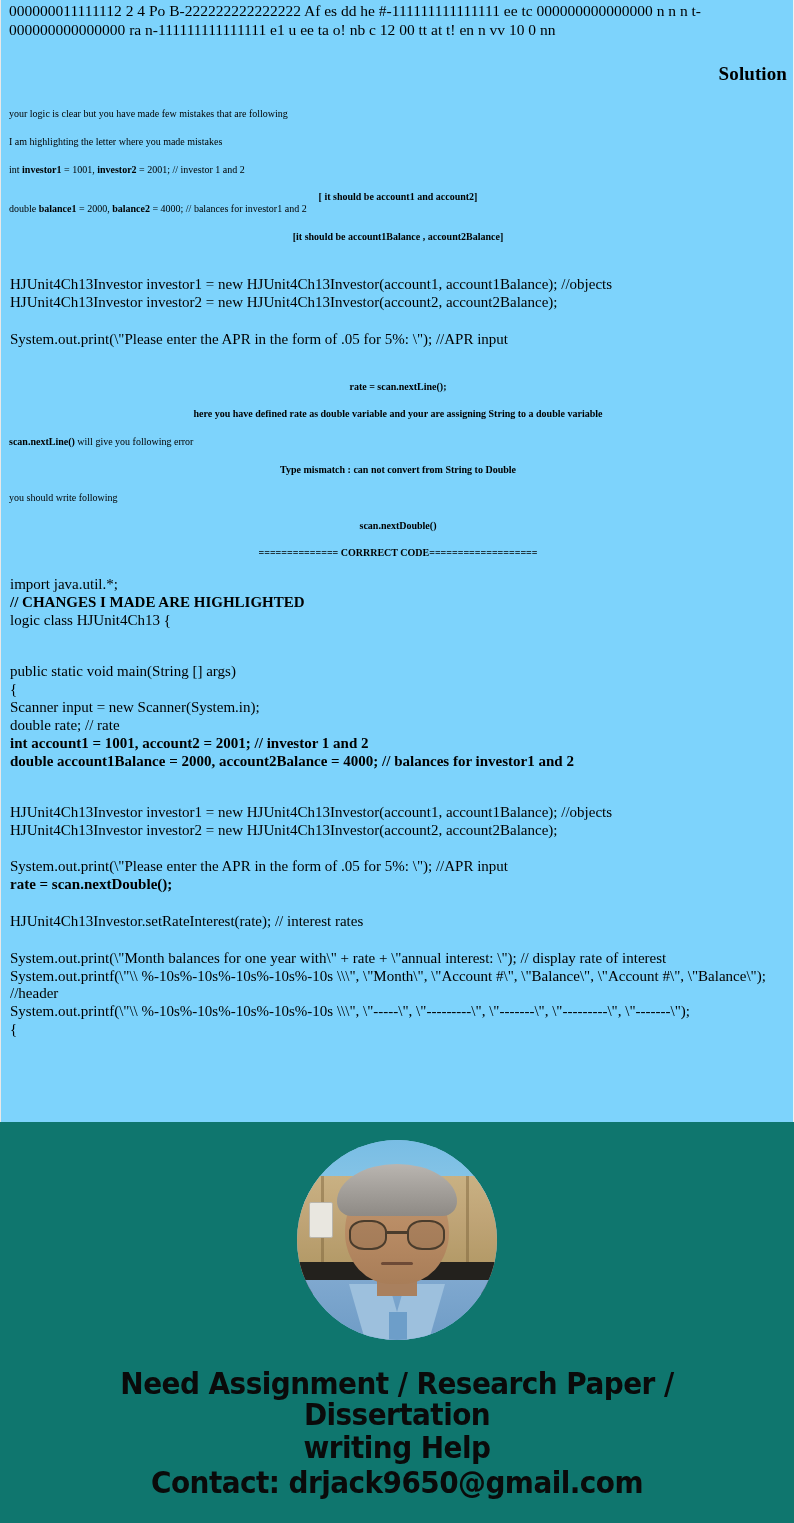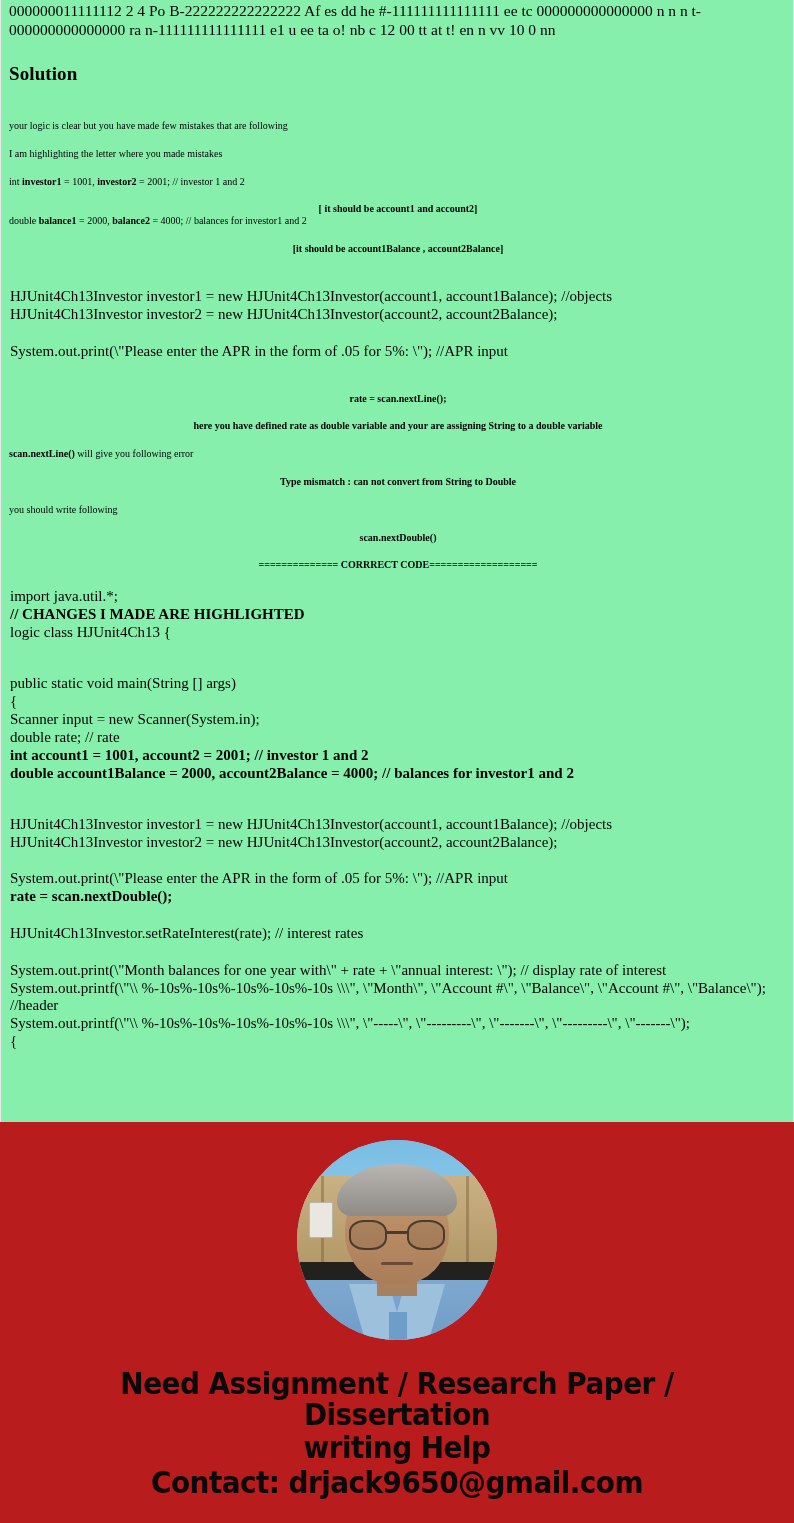--- a/index.html
+++ b/index.html
@@ -28,21 +28,21 @@
   .doc-pane {
     position: absolute;
     left: 0;
     top: 0;
     width: 794px;
     height: 1122px;
     overflow: hidden;
     box-sizing: border-box;
     border-left: 1px solid #e8e8e8;
     border-right: 1px solid #f2f2f2;
-    background: #86efac;
+    background: #7dd3fc;
   }
 
   .doc-inner {
     padding: 0 8px 0 8px;
     box-sizing: border-box;
     width: 794px;
   }
 
   
   .para {
@@ -56,23 +56,24 @@
   .intro-block {
     font-size: 15.5px;
     line-height: 1.2;
     margin: 0 0 2px 0;
     padding-top: 2px;
   }
 
   h2.solution {
     font-size: 19px;
     font-weight: bold;
-    margin: 24px 0 12px 0;
+    margin: 24px 0 0 0;
     line-height: 1.2;
     letter-spacing: 0.1px;
+    text-align: right;
   }
 
   .spacer-lg { height: 22px; }
   .spacer-md { height: 16px; }
 
   .b { font-weight: bold; text-align: center; }
 
   .code-line {
     font-size: 15px;
     line-height: 1.13;
@@ -85,21 +86,21 @@
   .blank-line { height: 18px; }
   .blank-line-sm { height: 14px; }
 
   
   .promo {
     position: absolute;
     left: 0;
     top: 1122px;
     width: 794px;
     height: 401px;
-    background: #b91c1c;
+    background: #0f766e;
     text-align: center;
     box-sizing: border-box;
   }
 
   .avatar-wrap {
     margin: 18px auto 0 auto;
     width: 200px;
     height: 200px;
     position: relative;
   }

